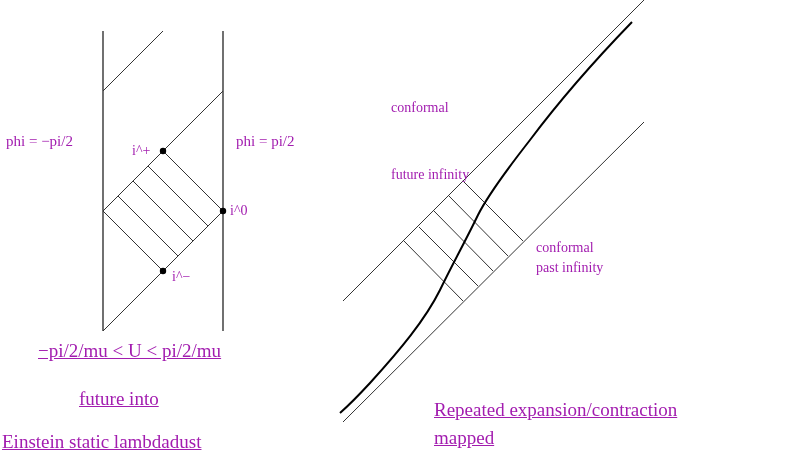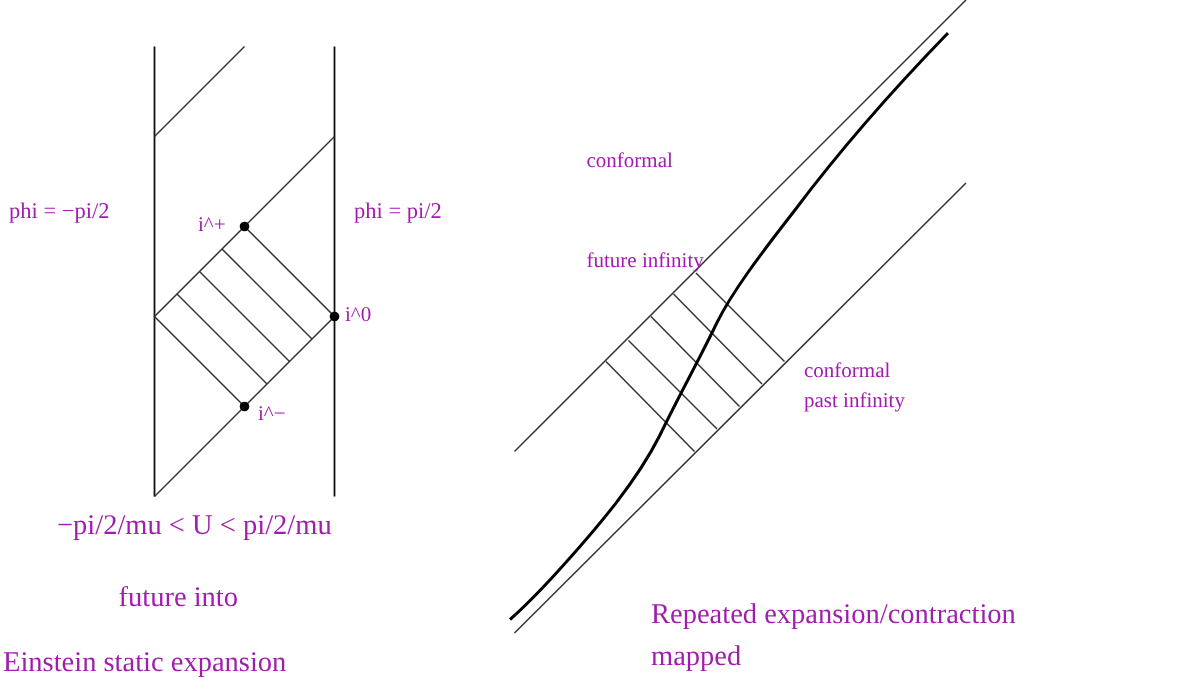--- a/index.html
+++ b/index.html
@@ -1,21 +1,21 @@
 <!DOCTYPE html>
 <html><head>
   <meta charset="utf-8">
   <style>
     html, body { margin: 0; padding: 0; background: #ffffff; }
     body { width: 800px; height: 455px; position: relative; overflow: hidden; font-family: "Liberation Serif", "DejaVu Serif", serif; color: #000; }
     svg#diagram { position: absolute; left: 0; top: 0; width: 800px; height: 455px; }
     .lbl { position: absolute; white-space: nowrap; line-height: 1; color: #a21caf; }
     .s14 { font-size: 14px; }
     .s15 { font-size: 15px; }
-    .s19 { font-size: 19px; }
+    .s19 { font-size: 19px; text-decoration: underline; }
     .line { stroke: #333; stroke-width: 1; fill: none; }
     .wall { stroke: #111; stroke-width: 1.2; fill: none; }
     .curve { stroke: #000; stroke-width: 2; fill: none; }
     .pt { fill: #000; }
   </style>
 </head>
 <body>
 
 <svg id="diagram" viewBox="0 0 800 455">
 
@@ -46,20 +46,20 @@
   </g>
 </svg>
 
 <div class="lbl s15" style="left:6px; top:134px;">phi = −pi/2</div>
 <div class="lbl s15" style="left:236px; top:134px;">phi = pi/2</div>
 <div class="lbl s14" style="left:132px; top:144px;">i^+</div>
 <div class="lbl s14" style="left:230px; top:204px;">i^0</div>
 <div class="lbl s14" style="left:172px; top:270px;">i^−</div>
 <div class="lbl s19" style="left:38px; top:341px;">−pi/2/mu &lt; U &lt; pi/2/mu</div>
 <div class="lbl s19" style="left:79px; top:389px;">future into</div>
-<div class="lbl s19" style="left:2px; top:432px;">Einstein static expansion</div>
+<div class="lbl s19" style="left:2px; top:432px;">Einstein static lambdadust</div>
 
 <div class="lbl s14" style="left:391px; top:101px;">conformal</div>
 <div class="lbl s14" style="left:391px; top:120px;margin-top:48px;">future infinity</div>
 <div class="lbl s14" style="left:536px; top:241px;">conformal</div>
 <div class="lbl s14" style="left:536px; top:261px;">past infinity</div>
 <div class="lbl s19" style="left:434px; top:400px;">Repeated expansion/contraction</div>
 <div class="lbl s19" style="left:434px; top:428px;">mapped</div>
 
 </body></html>

